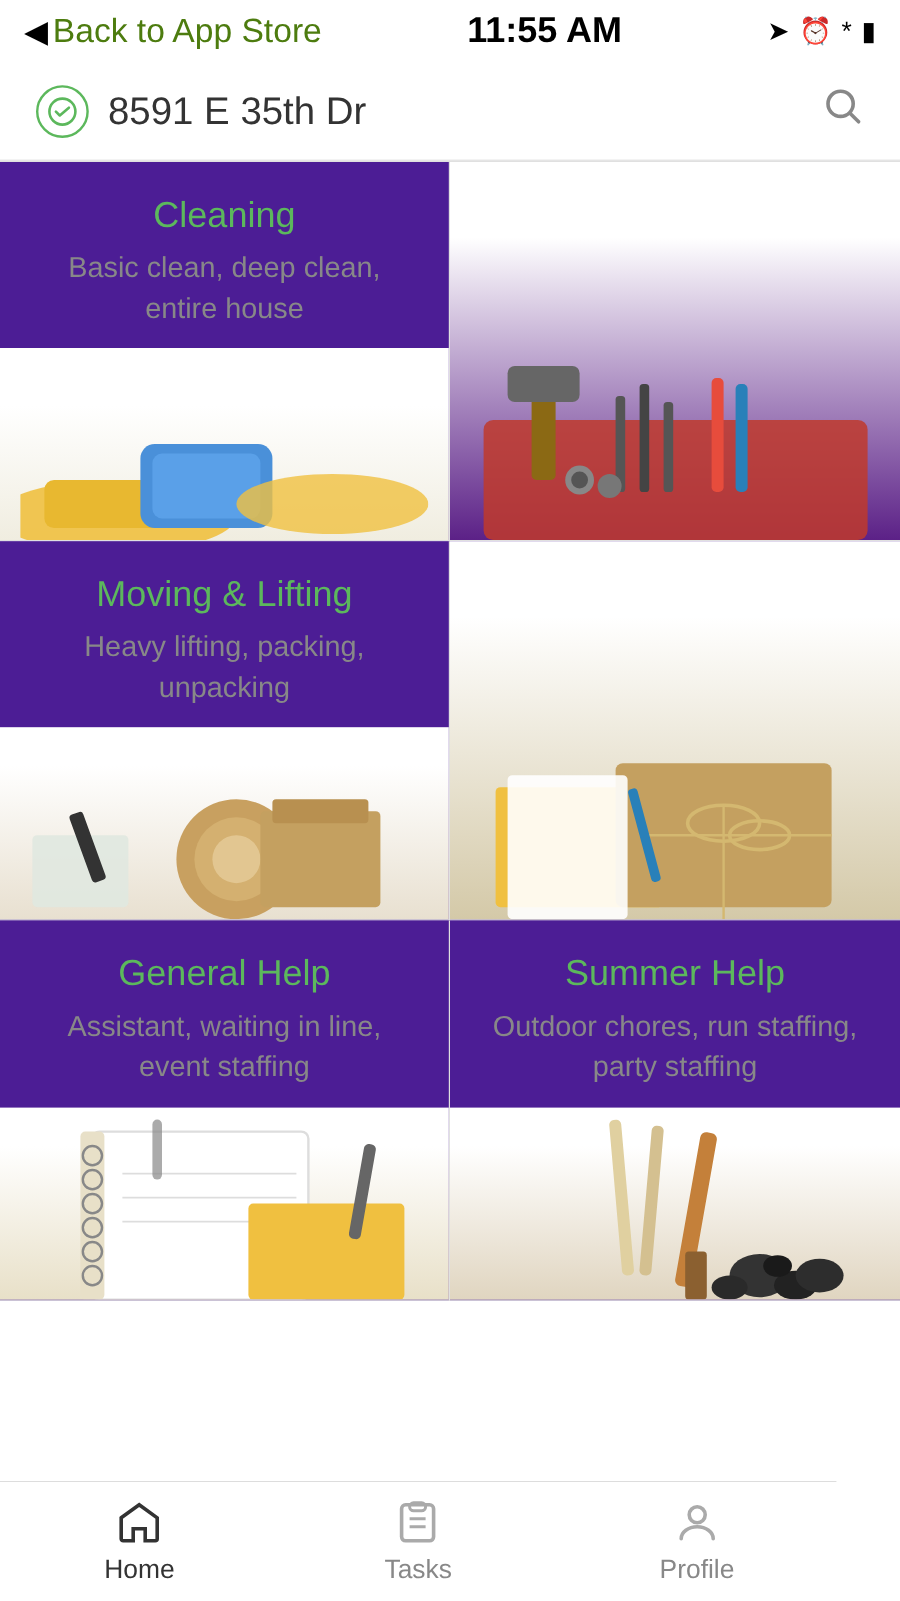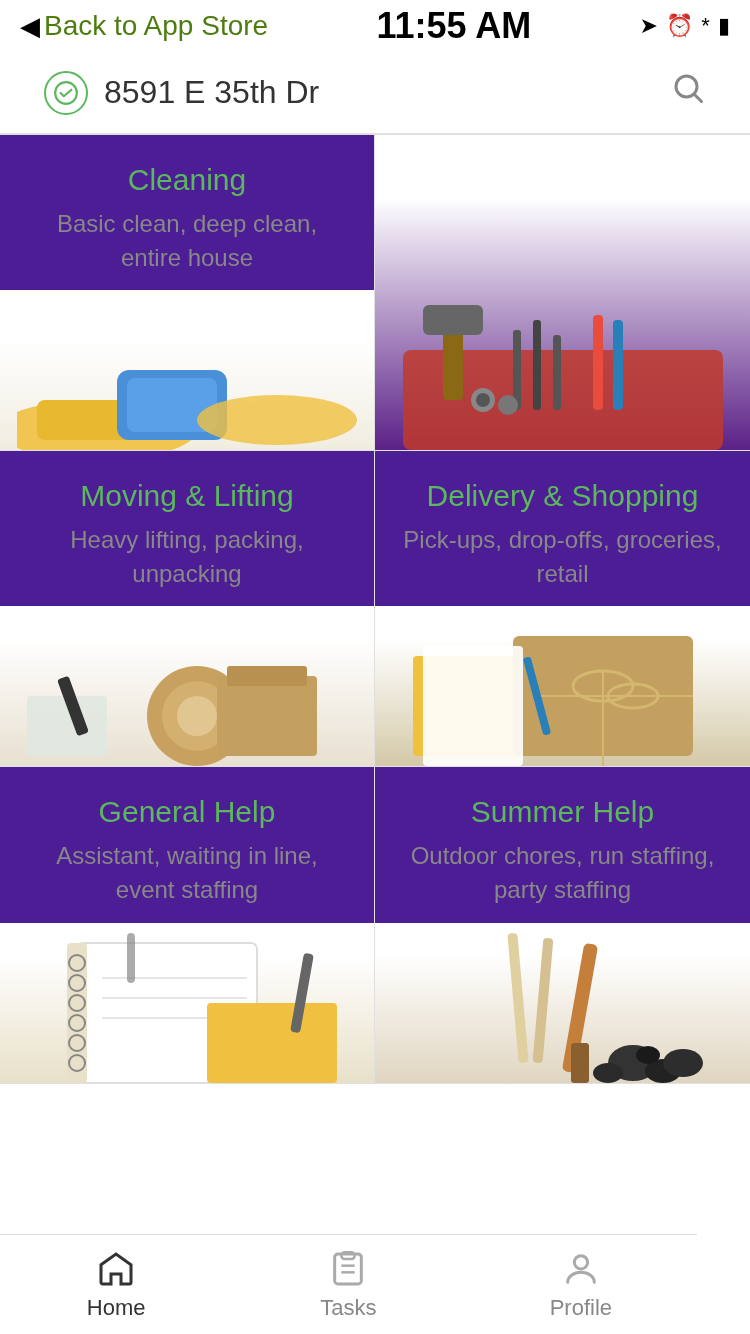--- a/index.html
+++ b/index.html
@@ -30,40 +30,40 @@
     }
     .status-left .back-arrow {
       font-size: 26px;
       color: #000;
     }
     .status-left .back-text {
       font-size: 28px;
       color: #4d7c0f;
     }
     .status-center {
-      font-size: 36px;
+      font-size: 30px;
       font-weight: 600;
       color: #000;
     }
     .status-right {
       display: flex;
       align-items: center;
       gap: 8px;
     }
     .status-right span {
       font-size: 22px;
       color: #000;
     }
 
     
     .location-bar {
       display: flex;
       align-items: center;
       justify-content: space-between;
-      padding: 18px 44px;
+      padding: 18px 30px;
       border-bottom: 1px solid #e0e0e0;
       background: #fff;
     }
     .location-left {
       display: flex;
       align-items: center;
       gap: 16px;
     }
     .location-icon {
       width: 44px;
@@ -290,24 +290,20 @@
           <rect x="210" y="60" width="80" height="20" rx="3" fill="#b89050"></rect>
 
           <rect x="10" y="90" width="80" height="60" rx="4" fill="#e0e8e0" opacity="0.9"></rect>
 
           <rect x="50" y="70" width="12" height="60" rx="3" fill="#333" transform="rotate(-20, 56, 100)"></rect>
         </svg>
       </div>
     </div>
 
     <div class="grid-cell">
-      <div class="cell-text">
-        <div class="cell-title">Delivery &amp; Shopping</div>
-        <div class="cell-desc">Pick-ups, drop-offs, groceries, retail</div>
-      </div>
       <div class="cell-image img-delivery">
         <svg width="340" height="160" viewBox="0 0 340 160" xmlns="http://www.w3.org/2000/svg">
 
           <rect x="20" y="50" width="140" height="100" rx="4" fill="#f0c040"></rect>
 
           <rect x="120" y="30" width="180" height="120" rx="6" fill="#c4a060"></rect>
 
           <ellipse cx="210" cy="80" rx="30" ry="15" fill="none" stroke="#d4b870" stroke-width="3"></ellipse>
           <ellipse cx="240" cy="90" rx="25" ry="12" fill="none" stroke="#d4b870" stroke-width="3"></ellipse>
           <line x1="210" y1="65" x2="210" y2="160" stroke="#d4b870" stroke-width="2"></line>

